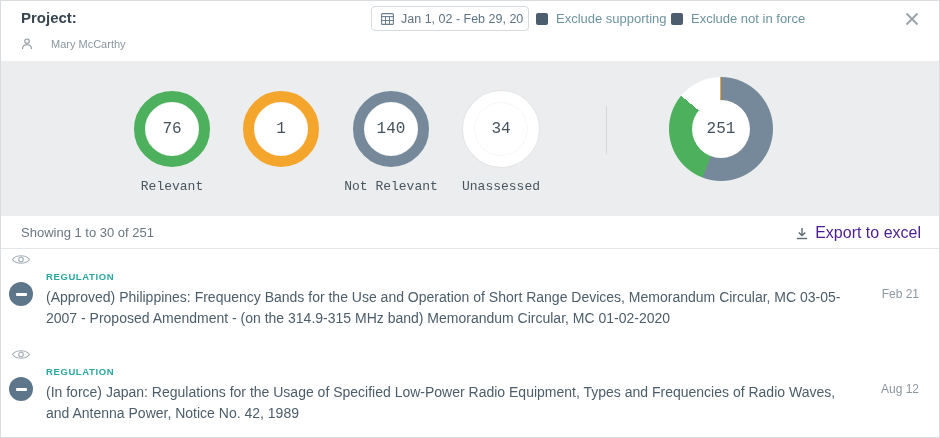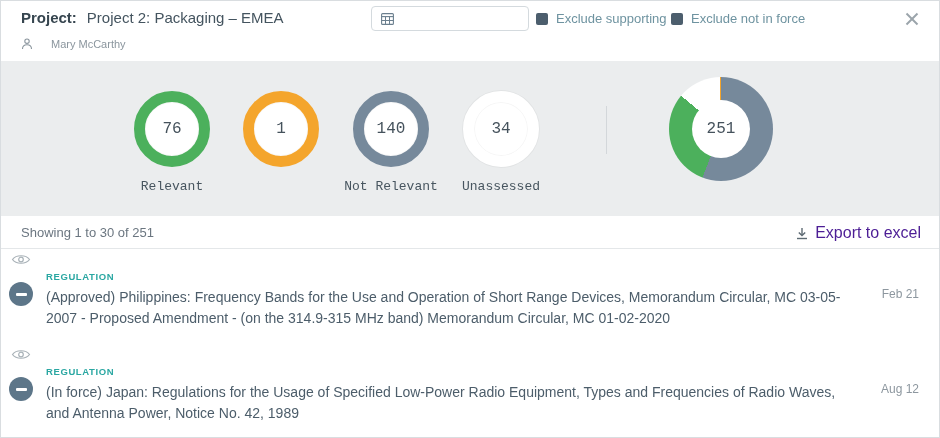--- a/index.html
+++ b/index.html
@@ -73,21 +73,20 @@
   svg{display:block;}
 </style>
 </head>
 <body>
 
 <div class="app">
 
   <div class="header">
     <div class="proj-row">
       <span class="proj-label">Project:</span>
-      <span class="proj-name">Project 2: Packaging – EMEA</span>
     </div>
     <div class="user-row">
       <span>
         <svg width="12" height="12" viewBox="0 0 12 12">
             <circle cx="6" cy="3.2" r="2.2" fill="none" stroke="#8b969e" stroke-width="1.1"></circle>
             <path d="M1.5 11 C1.5 8 4 6.8 6 6.8 C8 6.8 10.5 8 10.5 11" fill="none" stroke="#8b969e" stroke-width="1.1"></path>
           </svg>
       </span>
       <span class="user-name">Mary McCarthy</span>
     </div>
@@ -95,20 +94,21 @@
     <div class="date-input">
       <span>
         <svg width="13" height="13" viewBox="0 0 13 13">
             <rect x="0.6" y="1.6" width="11.8" height="10.8" rx="1" fill="none" stroke="#6b7f8e" stroke-width="1.1"></rect>
             <line x1="0.6" y1="4.6" x2="12.4" y2="4.6" stroke="#6b7f8e" stroke-width="1.1"></line>
             <line x1="4.5" y1="4.6" x2="4.5" y2="12.4" stroke="#6b7f8e" stroke-width="1"></line>
             <line x1="8.5" y1="4.6" x2="8.5" y2="12.4" stroke="#6b7f8e" stroke-width="1"></line>
             <line x1="0.6" y1="8.5" x2="12.4" y2="8.5" stroke="#6b7f8e" stroke-width="1"></line>
           </svg>
       </span>
+      <span class="date-text">Jan 1, 02 - Feb 29, 20</span>
     </div>
 
     <div class="filter filter-2">
       <span class="checkbox"></span>
       <span class="filter-label">Exclude not in force</span>
     </div>
     <div class="filter filter-1">
       <span class="checkbox"></span>
       <span class="filter-label">Exclude supporting</span>
     </div>

